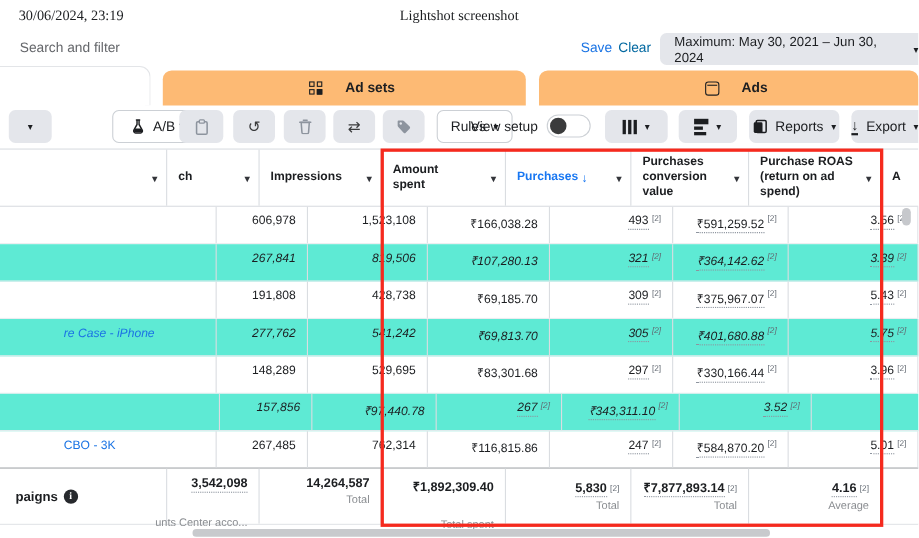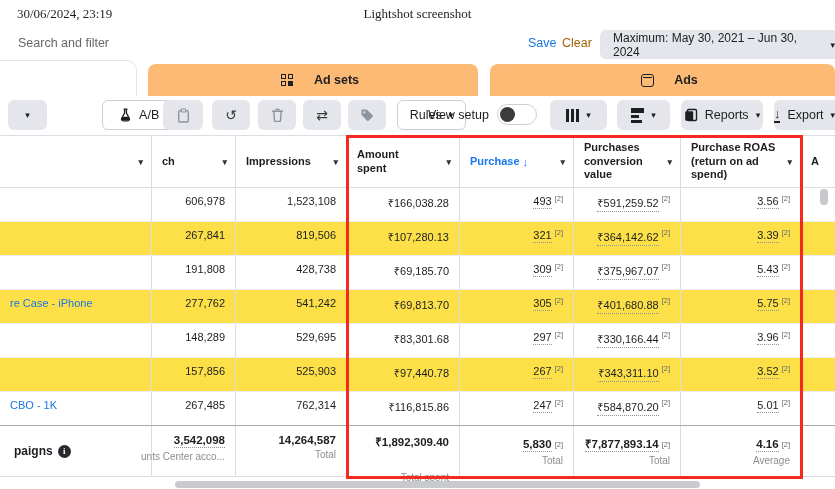--- a/index.html
+++ b/index.html
@@ -8,21 +8,21 @@
 
   
   #print-header { position:absolute; left:0; top:0; width:835px; height:28px; }
   .ph-date { position:absolute; left:17px; top:6px; font-family:Liberation Serif, serif; font-size:13px; }
   .ph-title { position:absolute; left:0; right:0; top:6px; text-align:center; font-family:"Liberation Serif", serif; font-size:13px; }
 
   
   #filter-bar { position:absolute; left:0; top:28px; width:835px; height:32px; }
   .search-label { position:absolute; left:18px; top:8px; font-size:12.5px; color:#65676b; }
   .save-link  { position:absolute; left:528px; top:8px; font-size:12.5px; color:#1b74e4; cursor:pointer; }
-  .clear-link { position:absolute; left:562px; top:8px; font-size:12.5px; color:#a16207; cursor:pointer; }
+  .clear-link { position:absolute; left:562px; top:8px; font-size:12.5px; color:#0369a1; cursor:pointer; }
   .date-btn { position:absolute; left:600px; top:2px; width:235px; height:29px; background:#e4e6eb;
               border-radius:6px 0 0 6px; display:flex; align-items:center; padding-left:13px; font-size:12px; cursor:pointer; }
   .date-btn .caret { margin-left:8px; }
 
   
   #tabs { position:absolute; left:0; top:60px; width:835px; height:36px; }
   .tab-selected { position:absolute; left:0; top:0; width:137px; height:36px; background:#fff;
                   border-top:1px solid #e3e5e8; border-right:1px solid #e3e5e8; border-radius:0 10px 0 0; }
   .tab-card { position:absolute; top:4px; height:32px; background:#fdba74; border-radius:8px 8px 0 0;
               display:flex; align-items:center; padding-left:14px; gap:20px; font-size:12.5px; font-weight:bold; cursor:pointer;justify-content:center; }
@@ -54,25 +54,25 @@
   .brk-icon i { display:block; background:#1c1e21; height:3px; }
   .brk-icon i:nth-child(1){ width:13px; height:5px; }
   .brk-icon i:nth-child(2){ width:8px; }
   .brk-icon i:nth-child(3){ width:11px; }
   .export-arrow { font-size:13px; line-height:1; border-bottom:2px solid #1c1e21; padding-bottom:1px; }
 
   
   #table { position:absolute; left:0; top:135px; width:835px; height:342px; border-top:1px solid #dadde1; border-bottom:1px solid #dadde1; }
   .t-row, .t-header, .t-totals { display:flex; width:835px; }
   .t-header { height:52px; border-bottom:1px solid #dadde1; }
-  .t-row { height:34px; border-bottom:1px solid #ebedf0; }
-  .t-row.shaded { background:#fde047; }
+  .t-row { height:34px; border-bottom:1px solid #ebedf0;padding-left:48px; }
+  .t-row.shaded { background:#5eead4;font-style:italic; }
   .t-totals { height:51px; border-top:1px solid #a6a9ad; margin-top:-1px; background:#fff; }
   .cell { border-right:1px solid #dadde1; height:100%; position:relative; }
-  .c-name { width:152px; } .c-reach { width:84px; } .c-imp { width:111px; } .c-spent { width:113px;gap:20px; }
+  .c-name { width:152px; } .c-reach { width:84px;gap:19px; } .c-imp { width:111px; } .c-spent { width:113px;gap:20px; }
   .c-pur { width:114px; } .c-conv { width:107px; } .c-roas { width:120px; } .c-part { flex:1; border-right:none; }
 
   .h-cell { display:flex; align-items:center; padding:0 8px 0 10px; font-size:11px; font-weight:bold; }
   .h-cell .h-caret { margin-left:auto; font-size:9px; color:#33353a; padding-left:4px; }
   .h-blue { color:#1877f2; }
   .h-label { line-height:1.25; }
 
   .num { display:flex; justify-content:flex-end; align-items:flex-start; padding:7px 10px 0 4px; font-size:11px; white-space:nowrap; }
   .link-cell { display:flex; align-items:flex-start; padding:7px 4px 0 10px; font-size:11px; color:#1b74e4; white-space:nowrap; overflow:hidden; cursor:pointer; }
   .dotted { border-bottom:1px dotted #8d949e; padding-bottom:1px; }
@@ -228,21 +228,21 @@
     </div>
     <div class="cell c-imp h-cell">
       <span class="h-label">Impressions</span>
       <span class="h-caret">▾</span>
     </div>
     <div class="cell c-spent h-cell">
       <span class="h-label">Amount spent</span>
       <span class="h-caret">▾</span>
     </div>
     <div class="cell c-pur h-cell">
-      <span class="h-label h-blue">Purchase</span>
+      <span class="h-label h-blue">Purchases</span>
       <span class="h-blue" style="margin-left:3px;font-size:11px;">↓</span>
       <span class="h-caret">▾</span>
     </div>
     <div class="cell c-conv h-cell">
       <span class="h-label">Purchases conversion value</span>
       <span class="h-caret">▾</span>
     </div>
     <div class="cell c-roas h-cell">
       <span class="h-label">Purchase ROAS (return on ad spend)</span>
       <span class="h-caret">▾</span>
@@ -348,39 +348,38 @@
     <div class="cell c-roas num">
         <span class="dotted">3.96</span>
         <span class="badge">[2]</span>
       </div>
     <div class="cell c-part"></div>
   </div>
 
   <div class="t-row shaded">
     <div class="cell c-name link-cell"></div>
     <div class="cell c-reach num">157,856</div>
-    <div class="cell c-imp num">525,903</div>
     <div class="cell c-spent num">₹97,440.78</div>
     <div class="cell c-pur num">
         <span class="dotted">267</span>
         <span class="badge">[2]</span>
       </div>
     <div class="cell c-conv num">
         <span class="dotted">₹343,311.10</span>
         <span class="badge">[2]</span>
       </div>
     <div class="cell c-roas num">
         <span class="dotted">3.52</span>
         <span class="badge">[2]</span>
       </div>
     <div class="cell c-part"></div>
   </div>
 
   <div class="t-row">
-    <div class="cell c-name link-cell">CBO - 1K</div>
+    <div class="cell c-name link-cell">CBO - 3K</div>
     <div class="cell c-reach num">267,485</div>
     <div class="cell c-imp num">762,314</div>
     <div class="cell c-spent num">₹116,815.86</div>
     <div class="cell c-pur num">
         <span class="dotted">247</span>
         <span class="badge">[2]</span>
       </div>
     <div class="cell c-conv num">
         <span class="dotted">₹584,870.20</span>
         <span class="badge">[2]</span>

